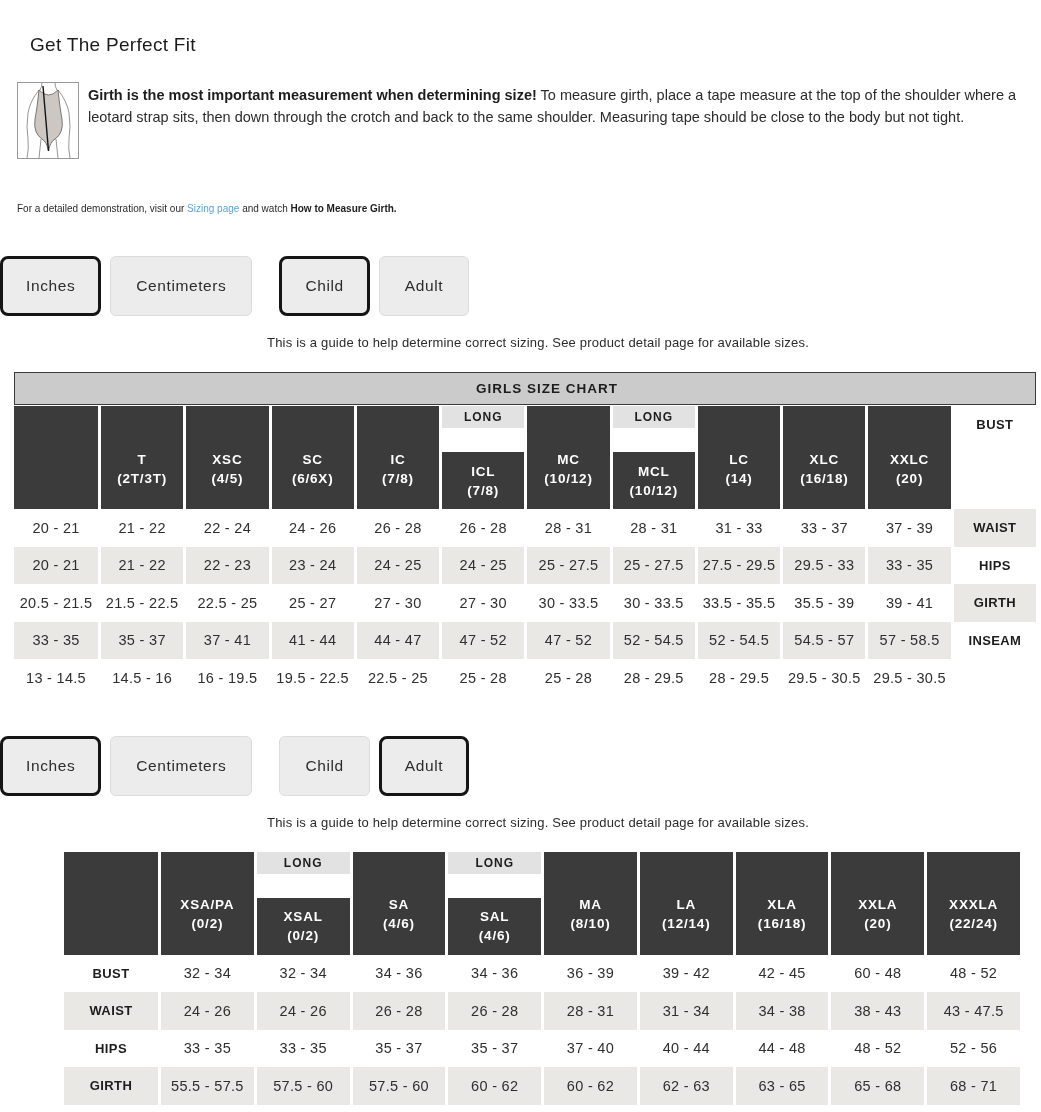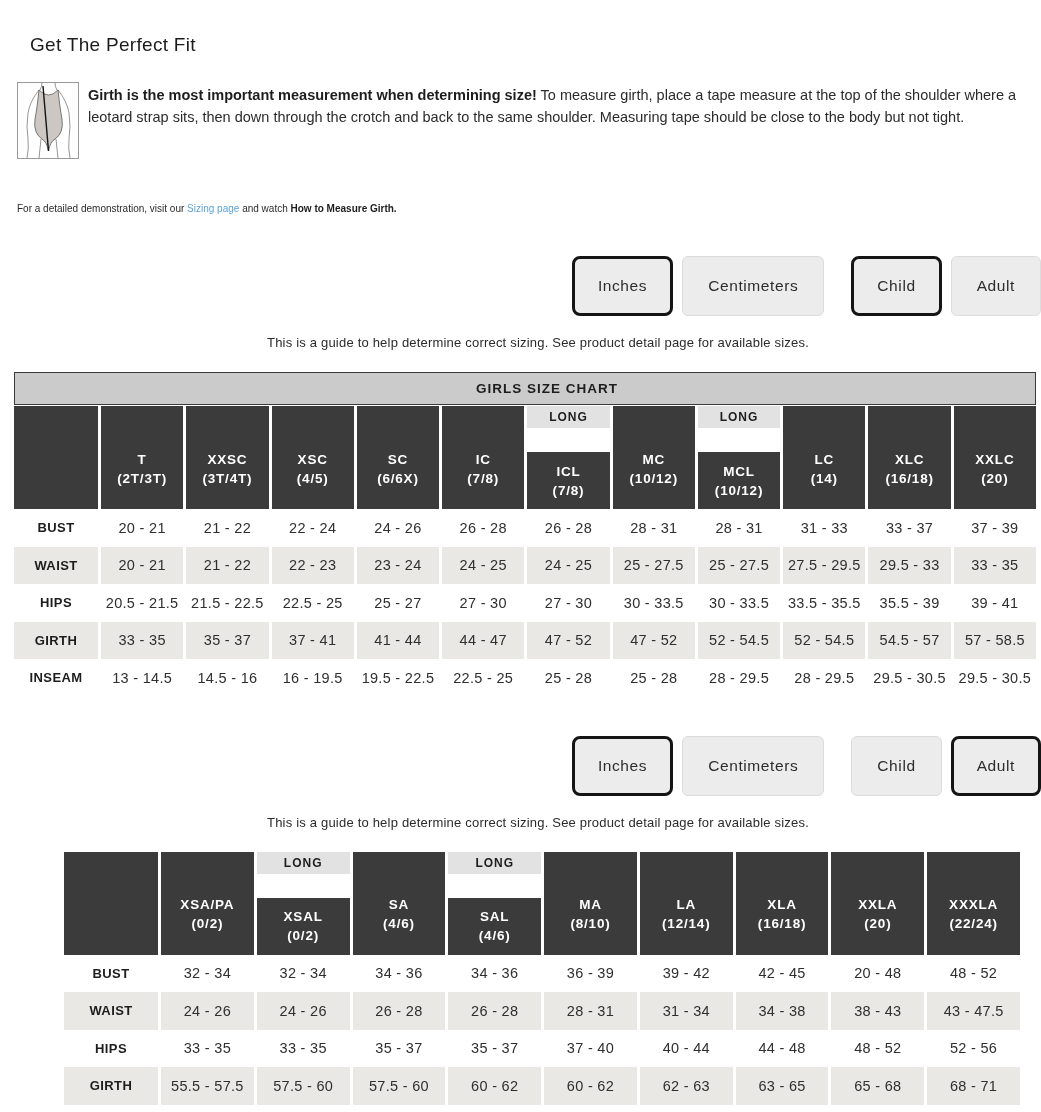--- a/index.html
+++ b/index.html
@@ -20,21 +20,21 @@
     width:62px; height:77px; border:1px solid #999; background:#fff;
     flex:0 0 auto; overflow:hidden;
   }
   .intro-text { font-size:14.5px; line-height:22px; color:#2b2b2b; padding-top:2px; }
   .intro-text b { font-weight:700; color:#1d1d1d; }
 
   .demo-line { margin:40px 18px 0 17px; font-size:10px; line-height:20px; }
   .demo-line a { color:#5ba3d9; text-decoration:none; cursor:pointer; }
   .demo-line b { font-weight:700; color:#1d1d1d; }
 
-  .toggle-row { display:flex; justify-content:flex-end; align-items:center; margin-top:37px; }
+  .toggle-row { display:flex; justify-content:flex-start; align-items:center; margin-top:37px; }
   .toggle-group { display:flex; gap:9px; }
   .toggle-group + .toggle-group { margin-left:27px; }
   .toggle-btn {
     background:#ececec; border:1px solid #dcdcdc; border-radius:6px;
     font-family:"Liberation Sans", sans-serif;
     font-size:15.5px; letter-spacing:.6px; color:#2c2c2c;
     padding:20px 25px; cursor:pointer; line-height:18px;
   }
   .toggle-btn.selected {
     border:3px solid #151515; border-radius:8px; padding:10px 23px;
@@ -116,26 +116,20 @@
     </div>
   <p class="guide-note">This is a guide to help determine correct sizing. See product detail page for available sizes.</p>
   <div class="chart girls">
     <div class="chart-title-bar">GIRLS SIZE CHART</div>
     <div class="chart-grid" id="grid-girls" style="grid-template-columns: 84px repeat(11, 1fr);">
         <div class="head-cell head-corner"></div>
         <div class="head-cell">
           <div class="head-main pad-top">
             <div>T</div>
             <div>(2T/3T)</div>
-          </div>
-        </div>
-        <div class="head-cell">
-          <div class="head-main pad-top">
-            <div>XXSC</div>
-            <div>(3T/4T)</div>
           </div>
         </div>
         <div class="head-cell">
           <div class="head-main pad-top">
             <div>XSC</div>
             <div>(4/5)</div>
           </div>
         </div>
         <div class="head-cell">
           <div class="head-main pad-top">
@@ -321,21 +315,21 @@
           </div>
         </div>
         <div class="data-cell row-label-cell">BUST</div>
         <div class="data-cell">32 - 34</div>
         <div class="data-cell">32 - 34</div>
         <div class="data-cell">34 - 36</div>
         <div class="data-cell">34 - 36</div>
         <div class="data-cell">36 - 39</div>
         <div class="data-cell">39 - 42</div>
         <div class="data-cell">42 - 45</div>
-        <div class="data-cell">20 - 48</div>
+        <div class="data-cell">60 - 48</div>
         <div class="data-cell">48 - 52</div>
         <div class="data-cell row-label-cell alt">WAIST</div>
         <div class="data-cell alt">24 - 26</div>
         <div class="data-cell alt">24 - 26</div>
         <div class="data-cell alt">26 - 28</div>
         <div class="data-cell alt">26 - 28</div>
         <div class="data-cell alt">28 - 31</div>
         <div class="data-cell alt">31 - 34</div>
         <div class="data-cell alt">34 - 38</div>
         <div class="data-cell alt">38 - 43</div>

